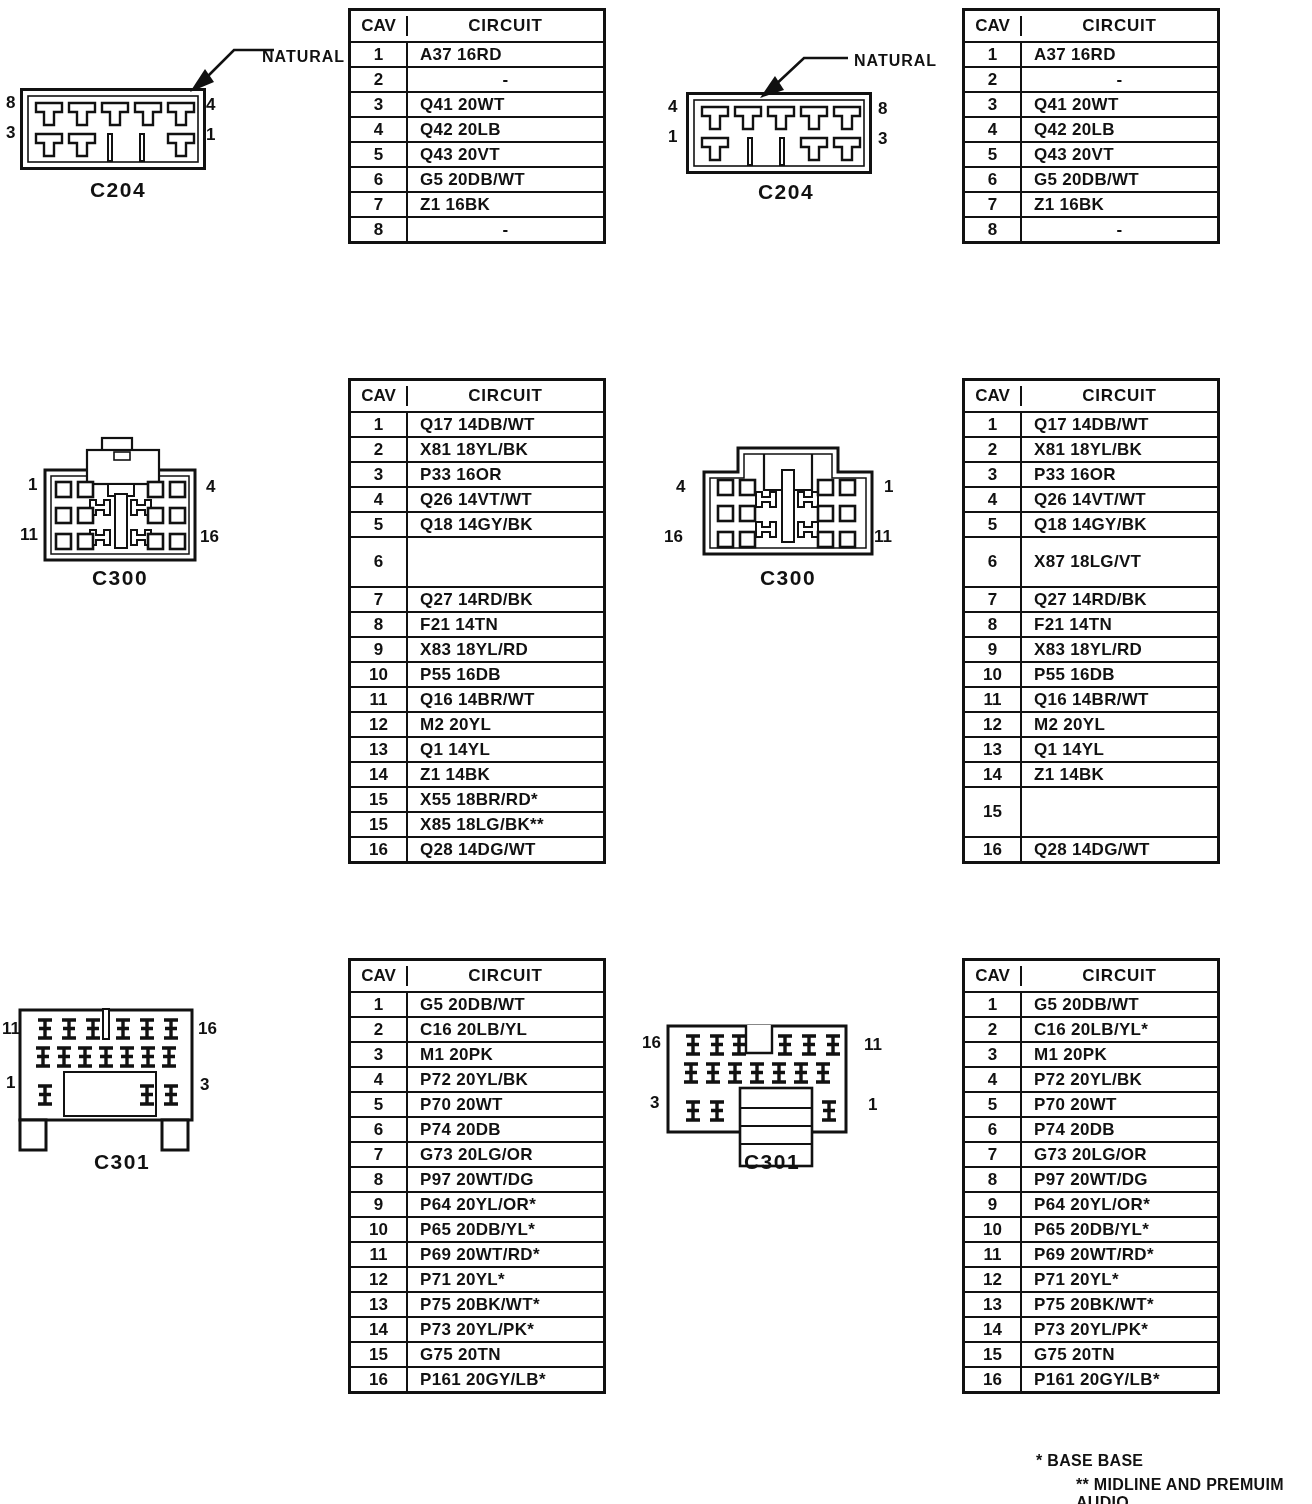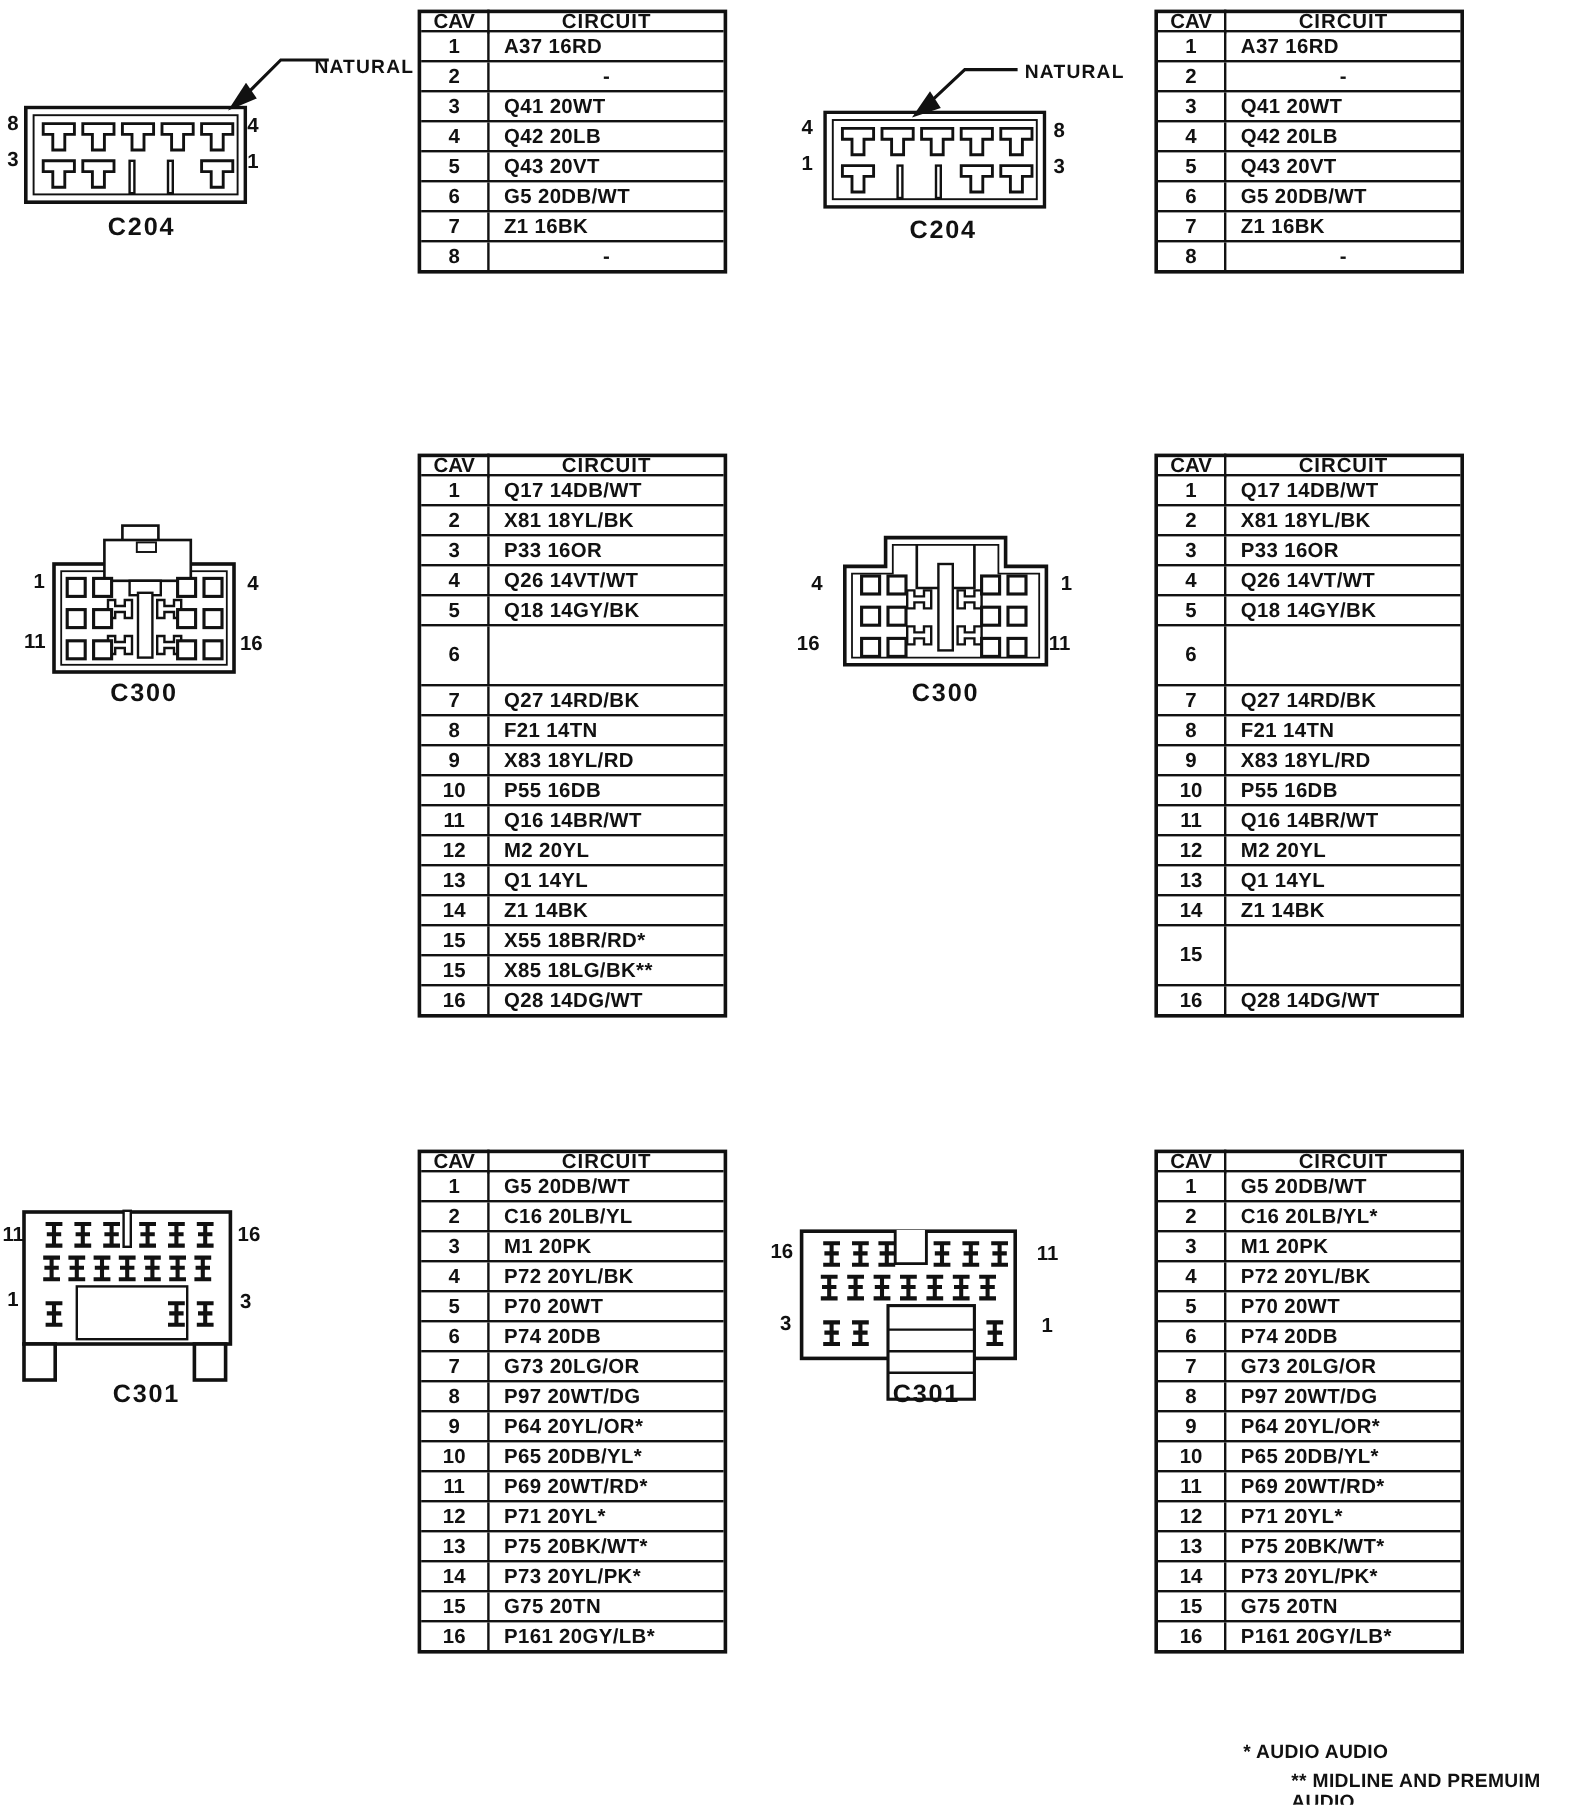--- a/index.html
+++ b/index.html
@@ -6,21 +6,21 @@
   body{
     width:1312px;height:1504px;position:relative;background:#fff;color:#111;
     font-family:"Liberation Sans", sans-serif;font-weight:bold;
     -webkit-font-smoothing:antialiased;
   }
   .abs{position:absolute;}
   
   .pin-table{
     position:absolute;width:258px;background:#fff;border:3px solid #111;box-sizing:border-box;
   }
-  .thead{display:flex;height:14px;align-items:center;}
+  .thead{display:flex;height:30px;align-items:center;}
   .tc{box-sizing:border-box;}
   .tc.cav{
     width:57px;flex:0 0 57px;border-right:2px solid #111;
     display:flex;align-items:center;justify-content:center;font-size:17px;
   }
   .tc.cir{
     flex:1;display:flex;align-items:center;padding-left:12px;font-size:17px;letter-spacing:.3px;
   }
   .thead .tc.cir{justify-content:center;padding-left:0;letter-spacing:.8px;}
   .trow{display:flex;border-top:2px solid #111;box-sizing:border-box;}
@@ -345,20 +345,21 @@
       <div class="trow" style="height: 25px;">
         <div class="tc cav">4</div>
         <div class="tc cir">Q26 14VT/WT</div>
       </div>
       <div class="trow" style="height: 25px;">
         <div class="tc cav">5</div>
         <div class="tc cir">Q18 14GY/BK</div>
       </div>
       <div class="trow" style="height: 50px;">
         <div class="tc cav">6</div>
+        <div class="tc cir">X87 18LG/VT</div>
       </div>
       <div class="trow" style="height: 25px;">
         <div class="tc cav">7</div>
         <div class="tc cir">Q27 14RD/BK</div>
       </div>
       <div class="trow" style="height: 25px;">
         <div class="tc cav">8</div>
         <div class="tc cir">F21 14TN</div>
       </div>
       <div class="trow" style="height: 25px;">
@@ -591,14 +592,14 @@
         <div class="tc cav">15</div>
         <div class="tc cir">G75 20TN</div>
       </div>
       <div class="trow" style="height: 25px;">
         <div class="tc cav">16</div>
         <div class="tc cir">P161 20GY/LB*</div>
       </div>
     </div>
 </div>
 
-<div class="footnote" style="left:1036px;top:1452px">* AUDIO AUDIO</div>
+<div class="footnote" style="left:1036px;top:1452px">* BASE BASE</div>
 <div class="footnote" style="left:1076px;top:1476px">** MIDLINE AND PREMUIM AUDIO</div>
 
 </body></html>

